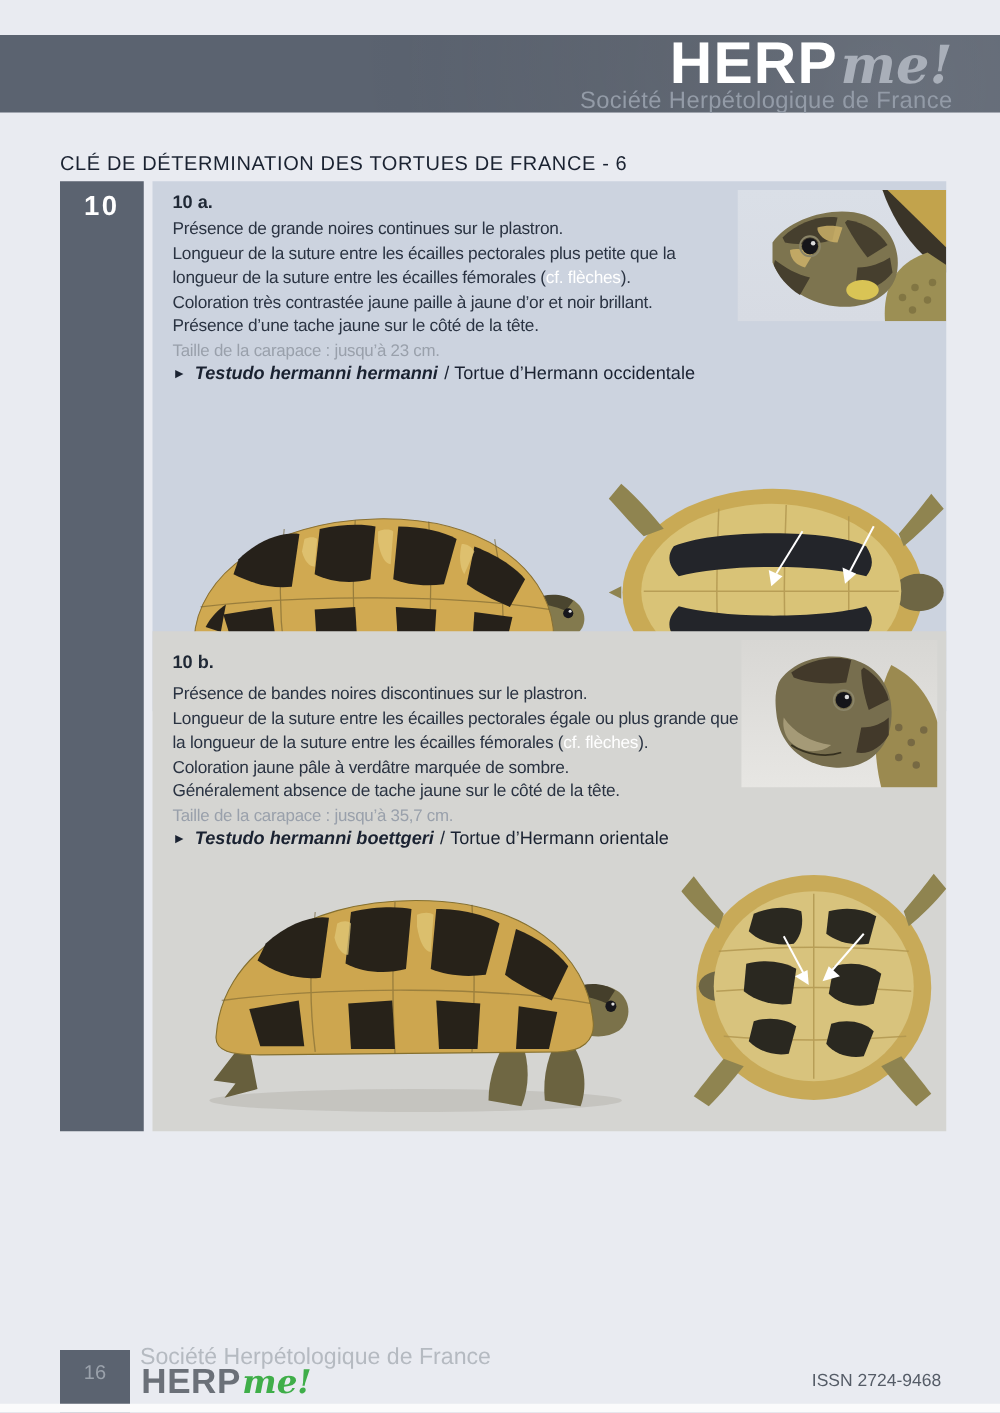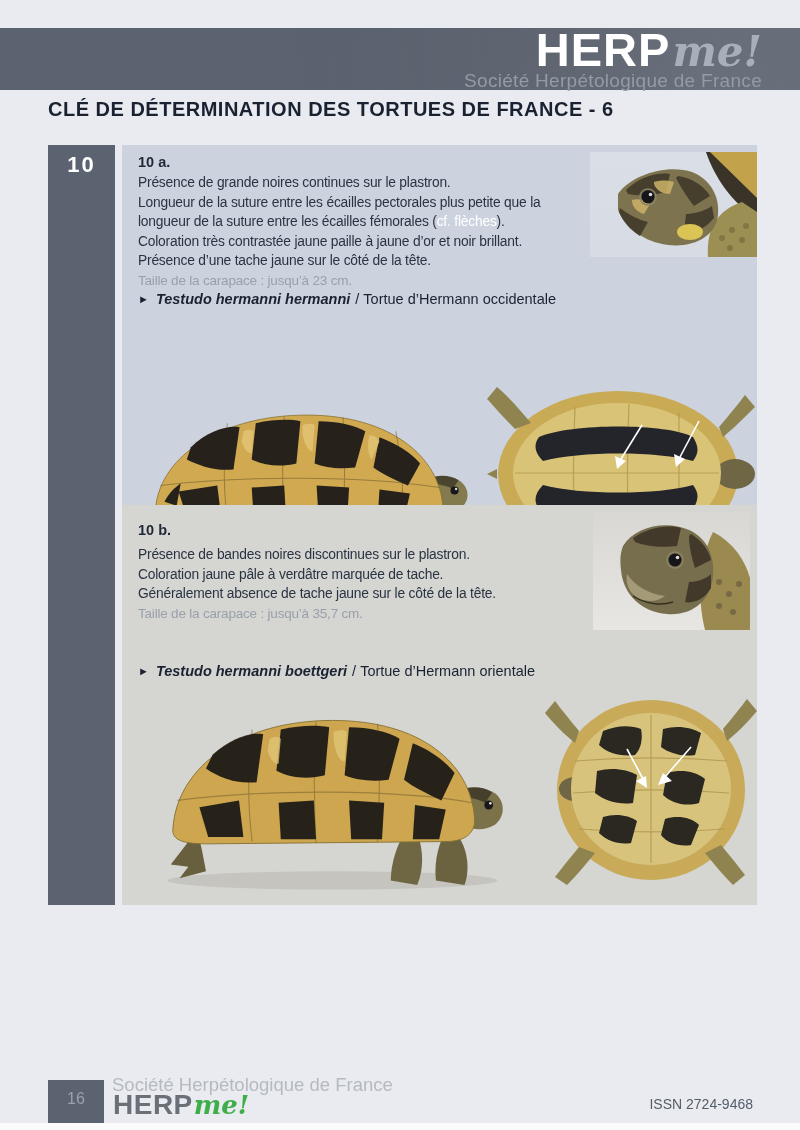--- a/index.html
+++ b/index.html
@@ -11,22 +11,22 @@
     background:#5b6370;
     background-image:radial-gradient(circle at 88% 70%, rgba(255,255,255,0.10), rgba(255,255,255,0) 55%),
                      radial-gradient(circle at 70% 20%, rgba(0,0,0,0.08), rgba(0,0,0,0) 50%); }
   .header-logo { position:absolute; top:-6px; right:38px; white-space:nowrap; }
   .logo-herp { font-size:47px; font-weight:800; color:#ffffff; letter-spacing:1px; }
   .logo-me { font-family:"DejaVu Serif", serif; font-style:italic; font-weight:bold;
     font-size:42px; color:#a9afb9; margin-left:2px; }
   .header-sub { position:absolute; top:42px; right:38px; font-size:19px; color:#939ba7; letter-spacing:0.3px; }
 
   
-  .page-title { position:absolute; top:98px; left:48px; margin:0;
-    font-size:20px; font-weight:700; letter-spacing:0.5px; color:#1a2231; }
+  .page-title { position:absolute; top:123px; left:48px; margin:0;
+    font-size:16px; font-weight:400; letter-spacing:0.5px; color:#1a2231; }
 
   
   .key-sidebar { position:absolute; top:145px; left:48px; width:67px; height:760px; background:#5b6370; }
   .key-number { display:block; text-align:center; margin-top:7px; font-size:22px; font-weight:700;
     color:#ffffff; letter-spacing:2px; }
 
   
   .panel { position:absolute; left:122px; width:635px; }
   .panel-a { top:145px; height:424px; background:#ccd3df; }
   .panel-b { top:505px; height:400px; background:#d5d5d2; }
@@ -241,21 +241,22 @@
         <circle cx="82" cy="48" r="6.5" fill="#15151a"></circle>
         <circle cx="82" cy="48" r="8" fill="none" stroke="#8a8468" stroke-width="1.4"></circle>
         <circle cx="84.5" cy="45.5" r="1.8" fill="#ffffff" opacity="0.85"></circle>
       </svg>
     </div>
 
     <h2 class="section-label">10 b.</h2>
 
     <div class="body-block">
       <p>Présence de bandes noires discontinues sur le plastron.</p>
-      <p>Coloration jaune pâle à verdâtre marquée de tache.</p>
+      <p><span>Longueur de la suture entre les écailles pectorales égale ou plus grande que la longueur de la suture entre les écailles fémorales (</span><span class="hl-white">cf. flèches</span><span>).</span></p>
+      <p>Coloration jaune pâle à verdâtre marquée de sombre.</p>
       <p>Généralement absence de tache jaune sur le côté de la tête.</p>
       <p class="size-note">Taille de la carapace : jusqu’à 35,7 cm.</p>
     </div>
 
     <p class="species-line">
       <span class="species-marker">►</span><span class="species-name">Testudo hermanni boettgeri</span><span class="species-sep">/</span><span>Tortue d’Hermann orientale</span>
     </p>
 
     <div class="photo side-photo-b">
       <svg viewBox="0 0 350 175" preserveAspectRatio="none">

